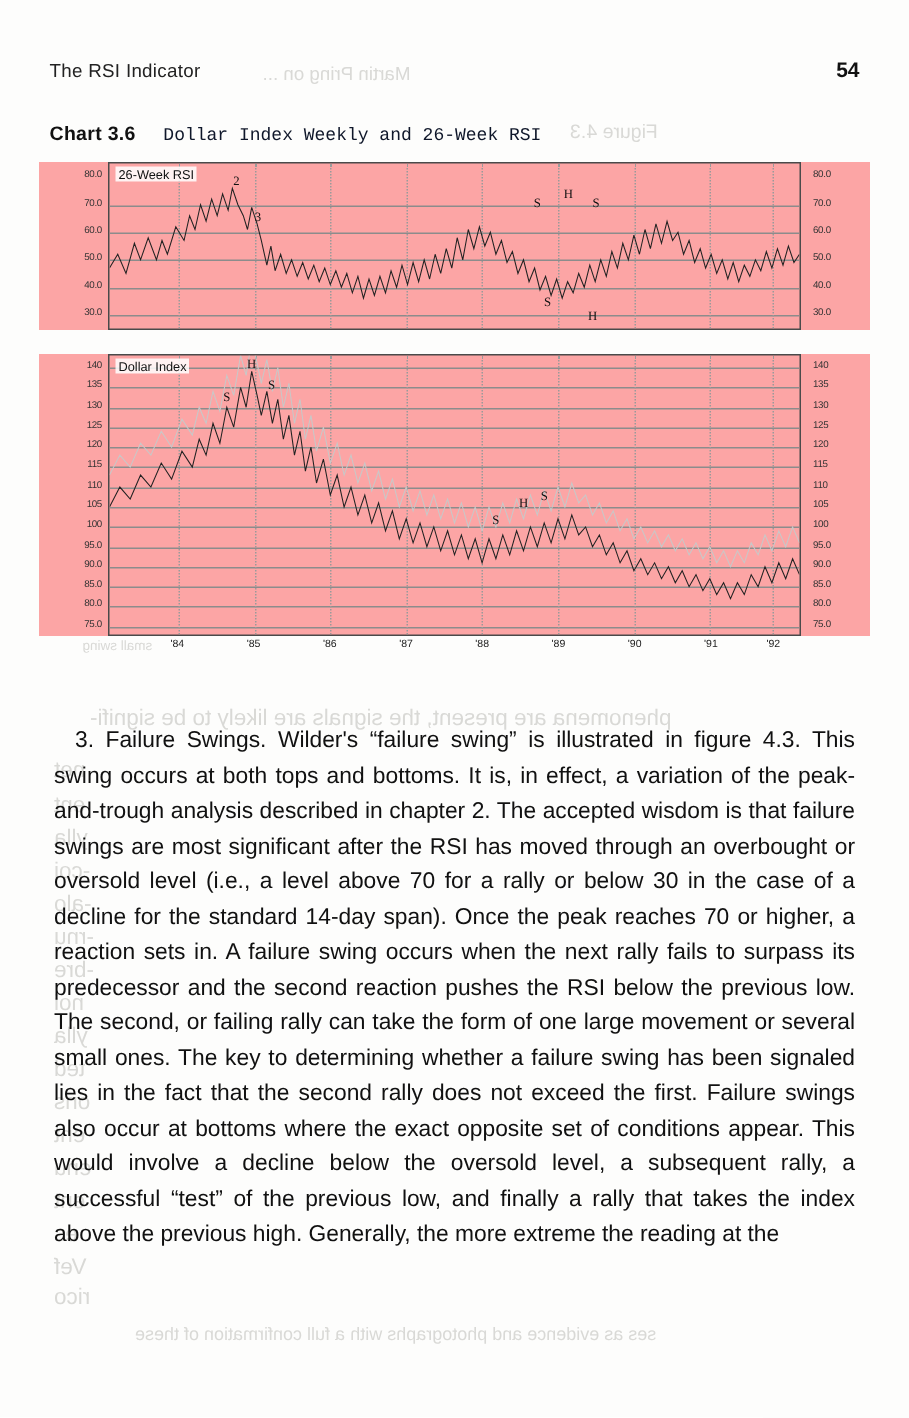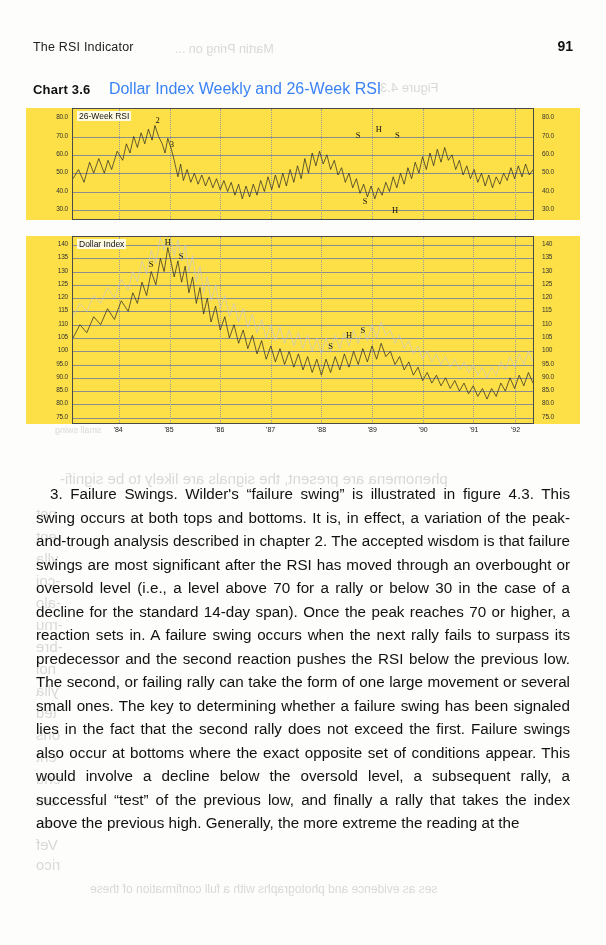--- a/index.html
+++ b/index.html
@@ -55,23 +55,24 @@
     height: 20px;
     white-space: nowrap;
   }
   .caption-label {
     font-size: 13px;
     font-weight: bold;
     letter-spacing: 0.2px;
     color: #111;
   }
   .caption-text {
-    font-size: 16px;
-    color: #3b82f6;
+    font-size: 12px;
+    color: #0f172a;
     margin-left: 14px;
+    font-family: Liberation Mono, monospace;
   }
 
   
   .ghost {
     position: absolute;
     color: #d9d9d6;
     font-size: 12.5px;
     transform: scaleX(-1);
     pointer-events: none;
     white-space: nowrap;
@@ -83,21 +84,21 @@
     position: absolute;
     top: 108px;
     left: 26px;
     width: 554px;
     height: 352px;
   }
   .panel {
     position: absolute;
     left: 0;
     width: 554px;
-    background: #fde047;
+    background: #fca5a5;
     text-decoration: underline;
   }
   .panel-top { top: 0; height: 112px; }
   .panel-bot { top: 128px; height: 188px; }
 
   .plot {
     position: absolute;
     top: 0;
     bottom: 0;
     left: 46px;
@@ -207,21 +208,21 @@
       <div class="ghost" style="left: 36px; top: 770px; font-size: 15px;">enu</div>
       <div class="ghost" style="left: 36px; top: 792px; font-size: 15px;">ent</div>
       <div class="ghost" style="left: 36px; top: 814px; font-size: 15px;">es</div>
       <div class="ghost" style="left: 36px; top: 836px; font-size: 15px;">Vef</div>
       <div class="ghost" style="left: 36px; top: 856px; font-size: 15px;">rico</div>
       <div class="ghost" style="left: 90px; top: 882px; font-size: 12px;">ses as evidence and photographs with a full confirmation of these</div>
     </div>
 
   <div class="header">
     <div class="header-title">The RSI Indicator</div>
-    <div class="header-pageno">91</div>
+    <div class="header-pageno">54</div>
   </div>
 
   <div class="chart-caption">
     <span class="caption-label">Chart 3.6</span>
     <span class="caption-text">Dollar Index Weekly and 26-Week RSI</span>
   </div>
 
   <div class="charts">
     <div class="panel panel-top">
       <div class="plot" id="plot-0">

